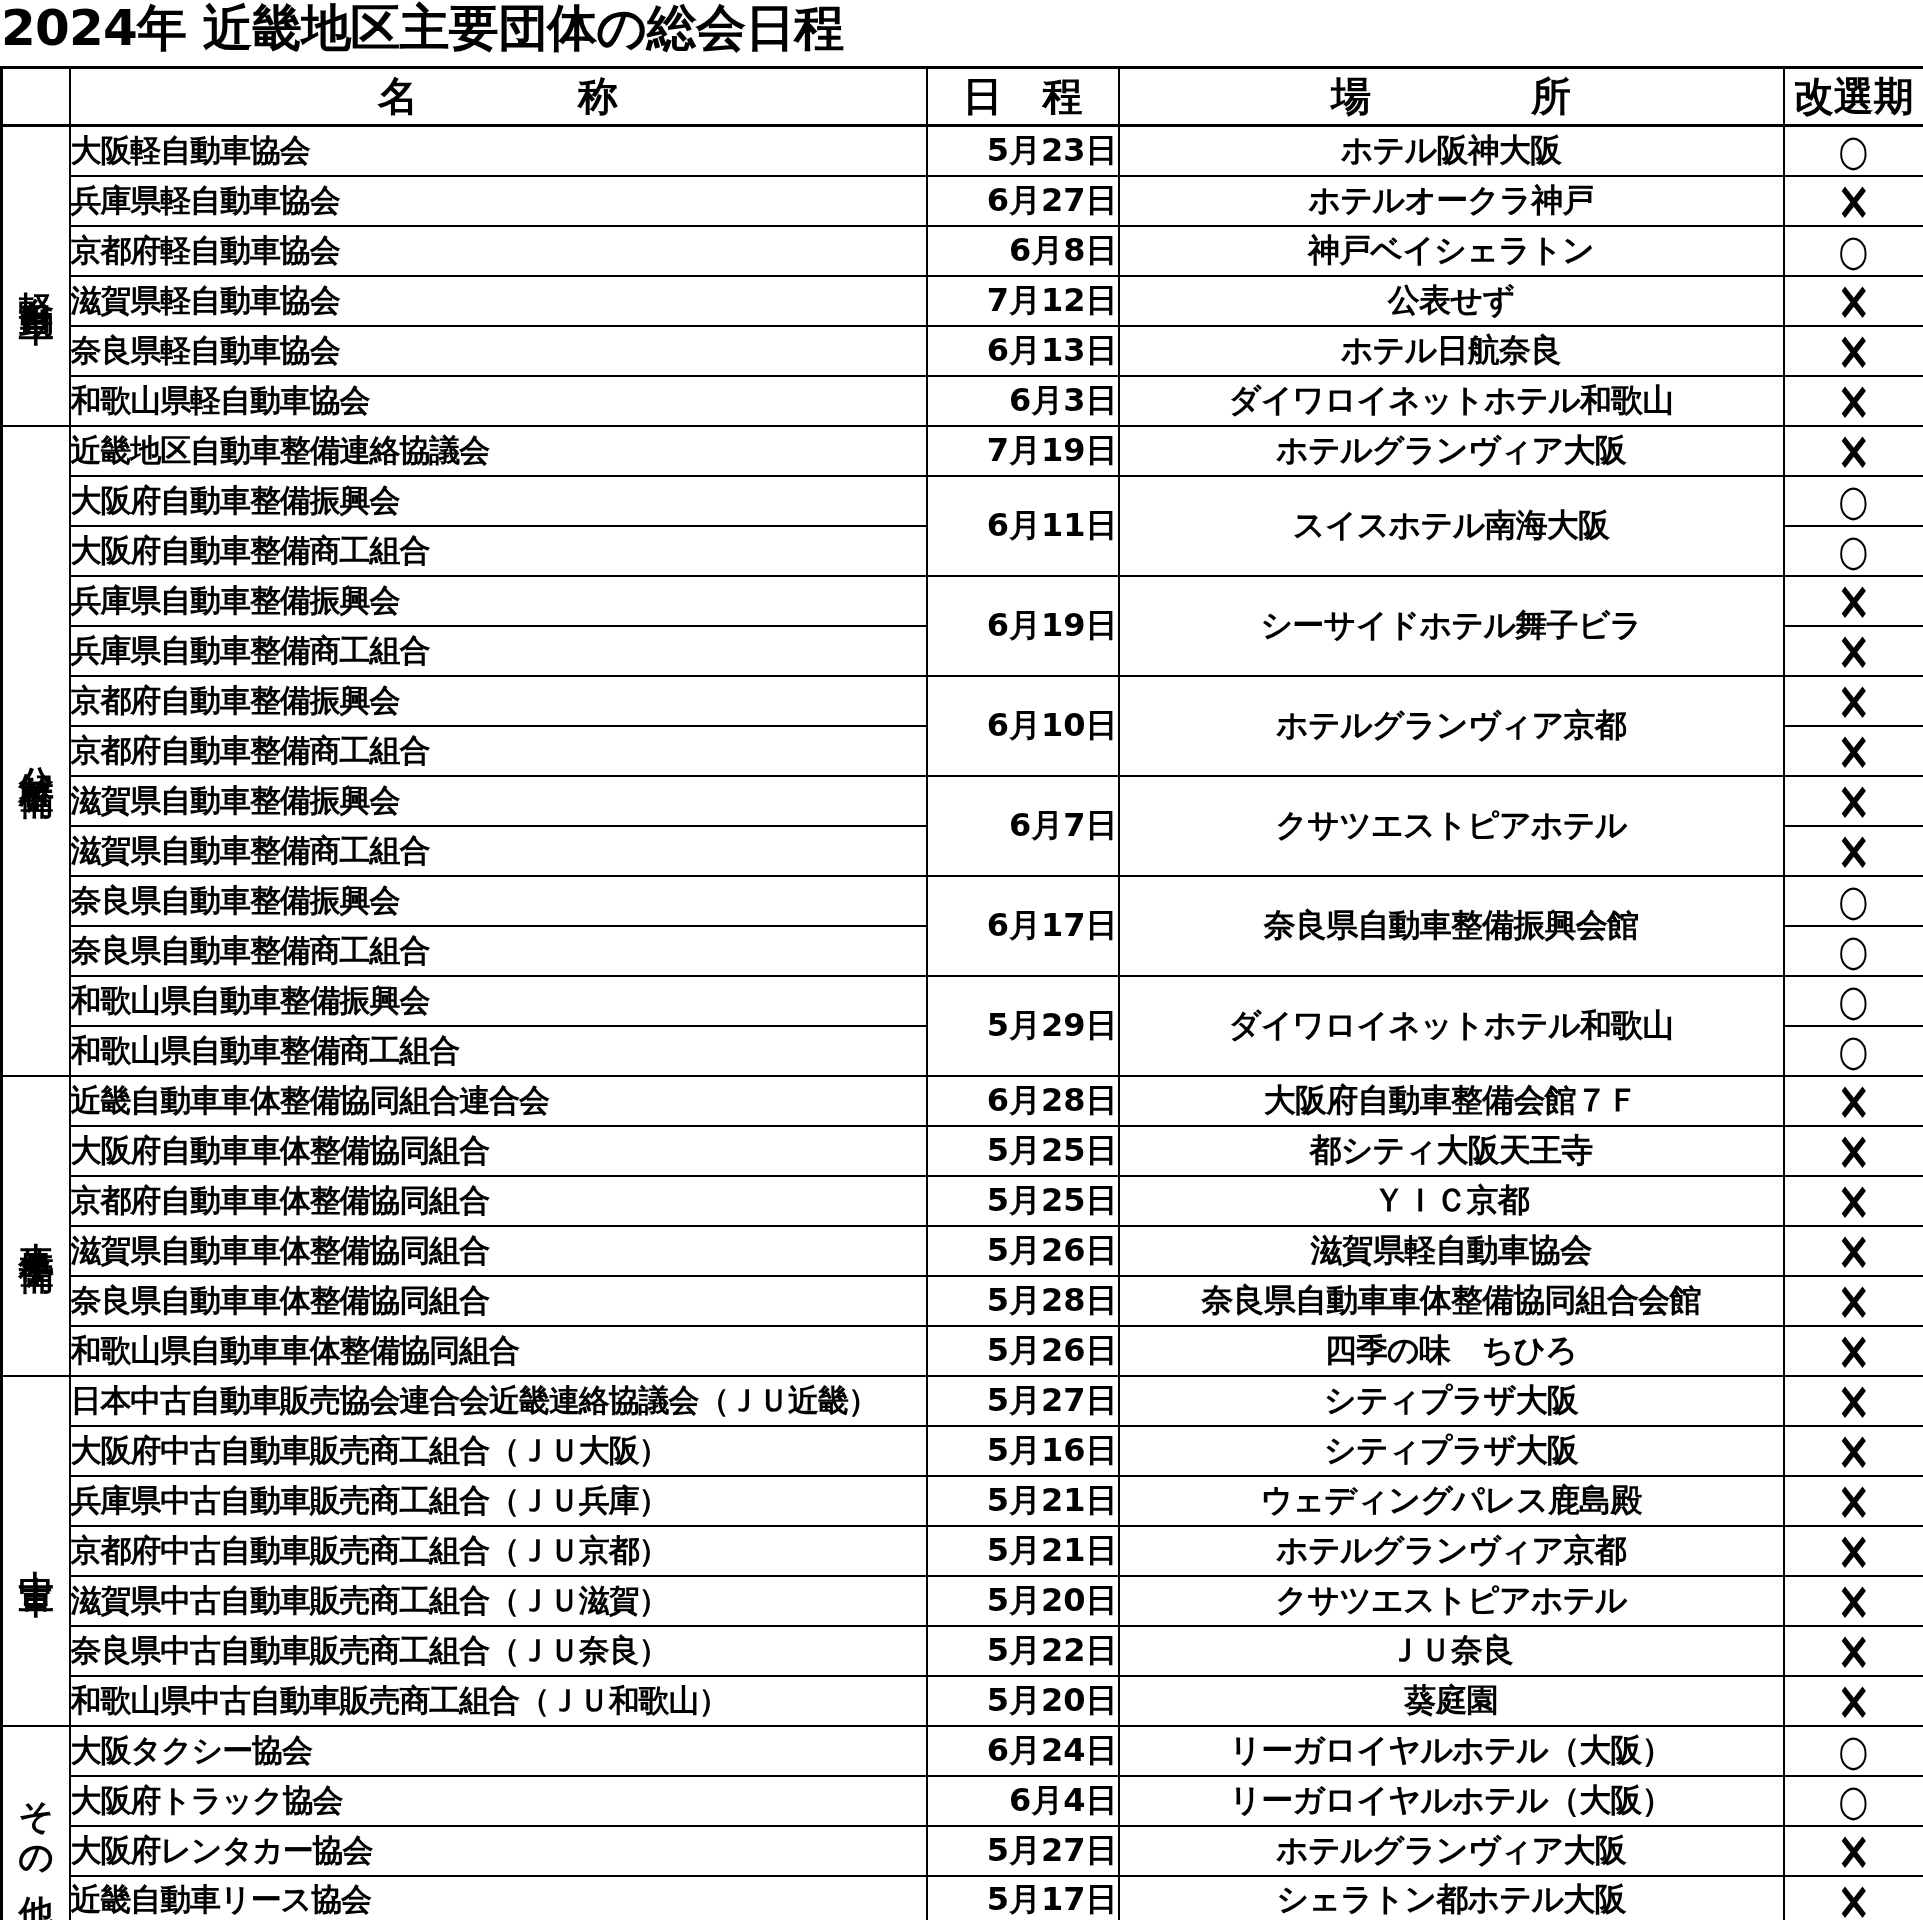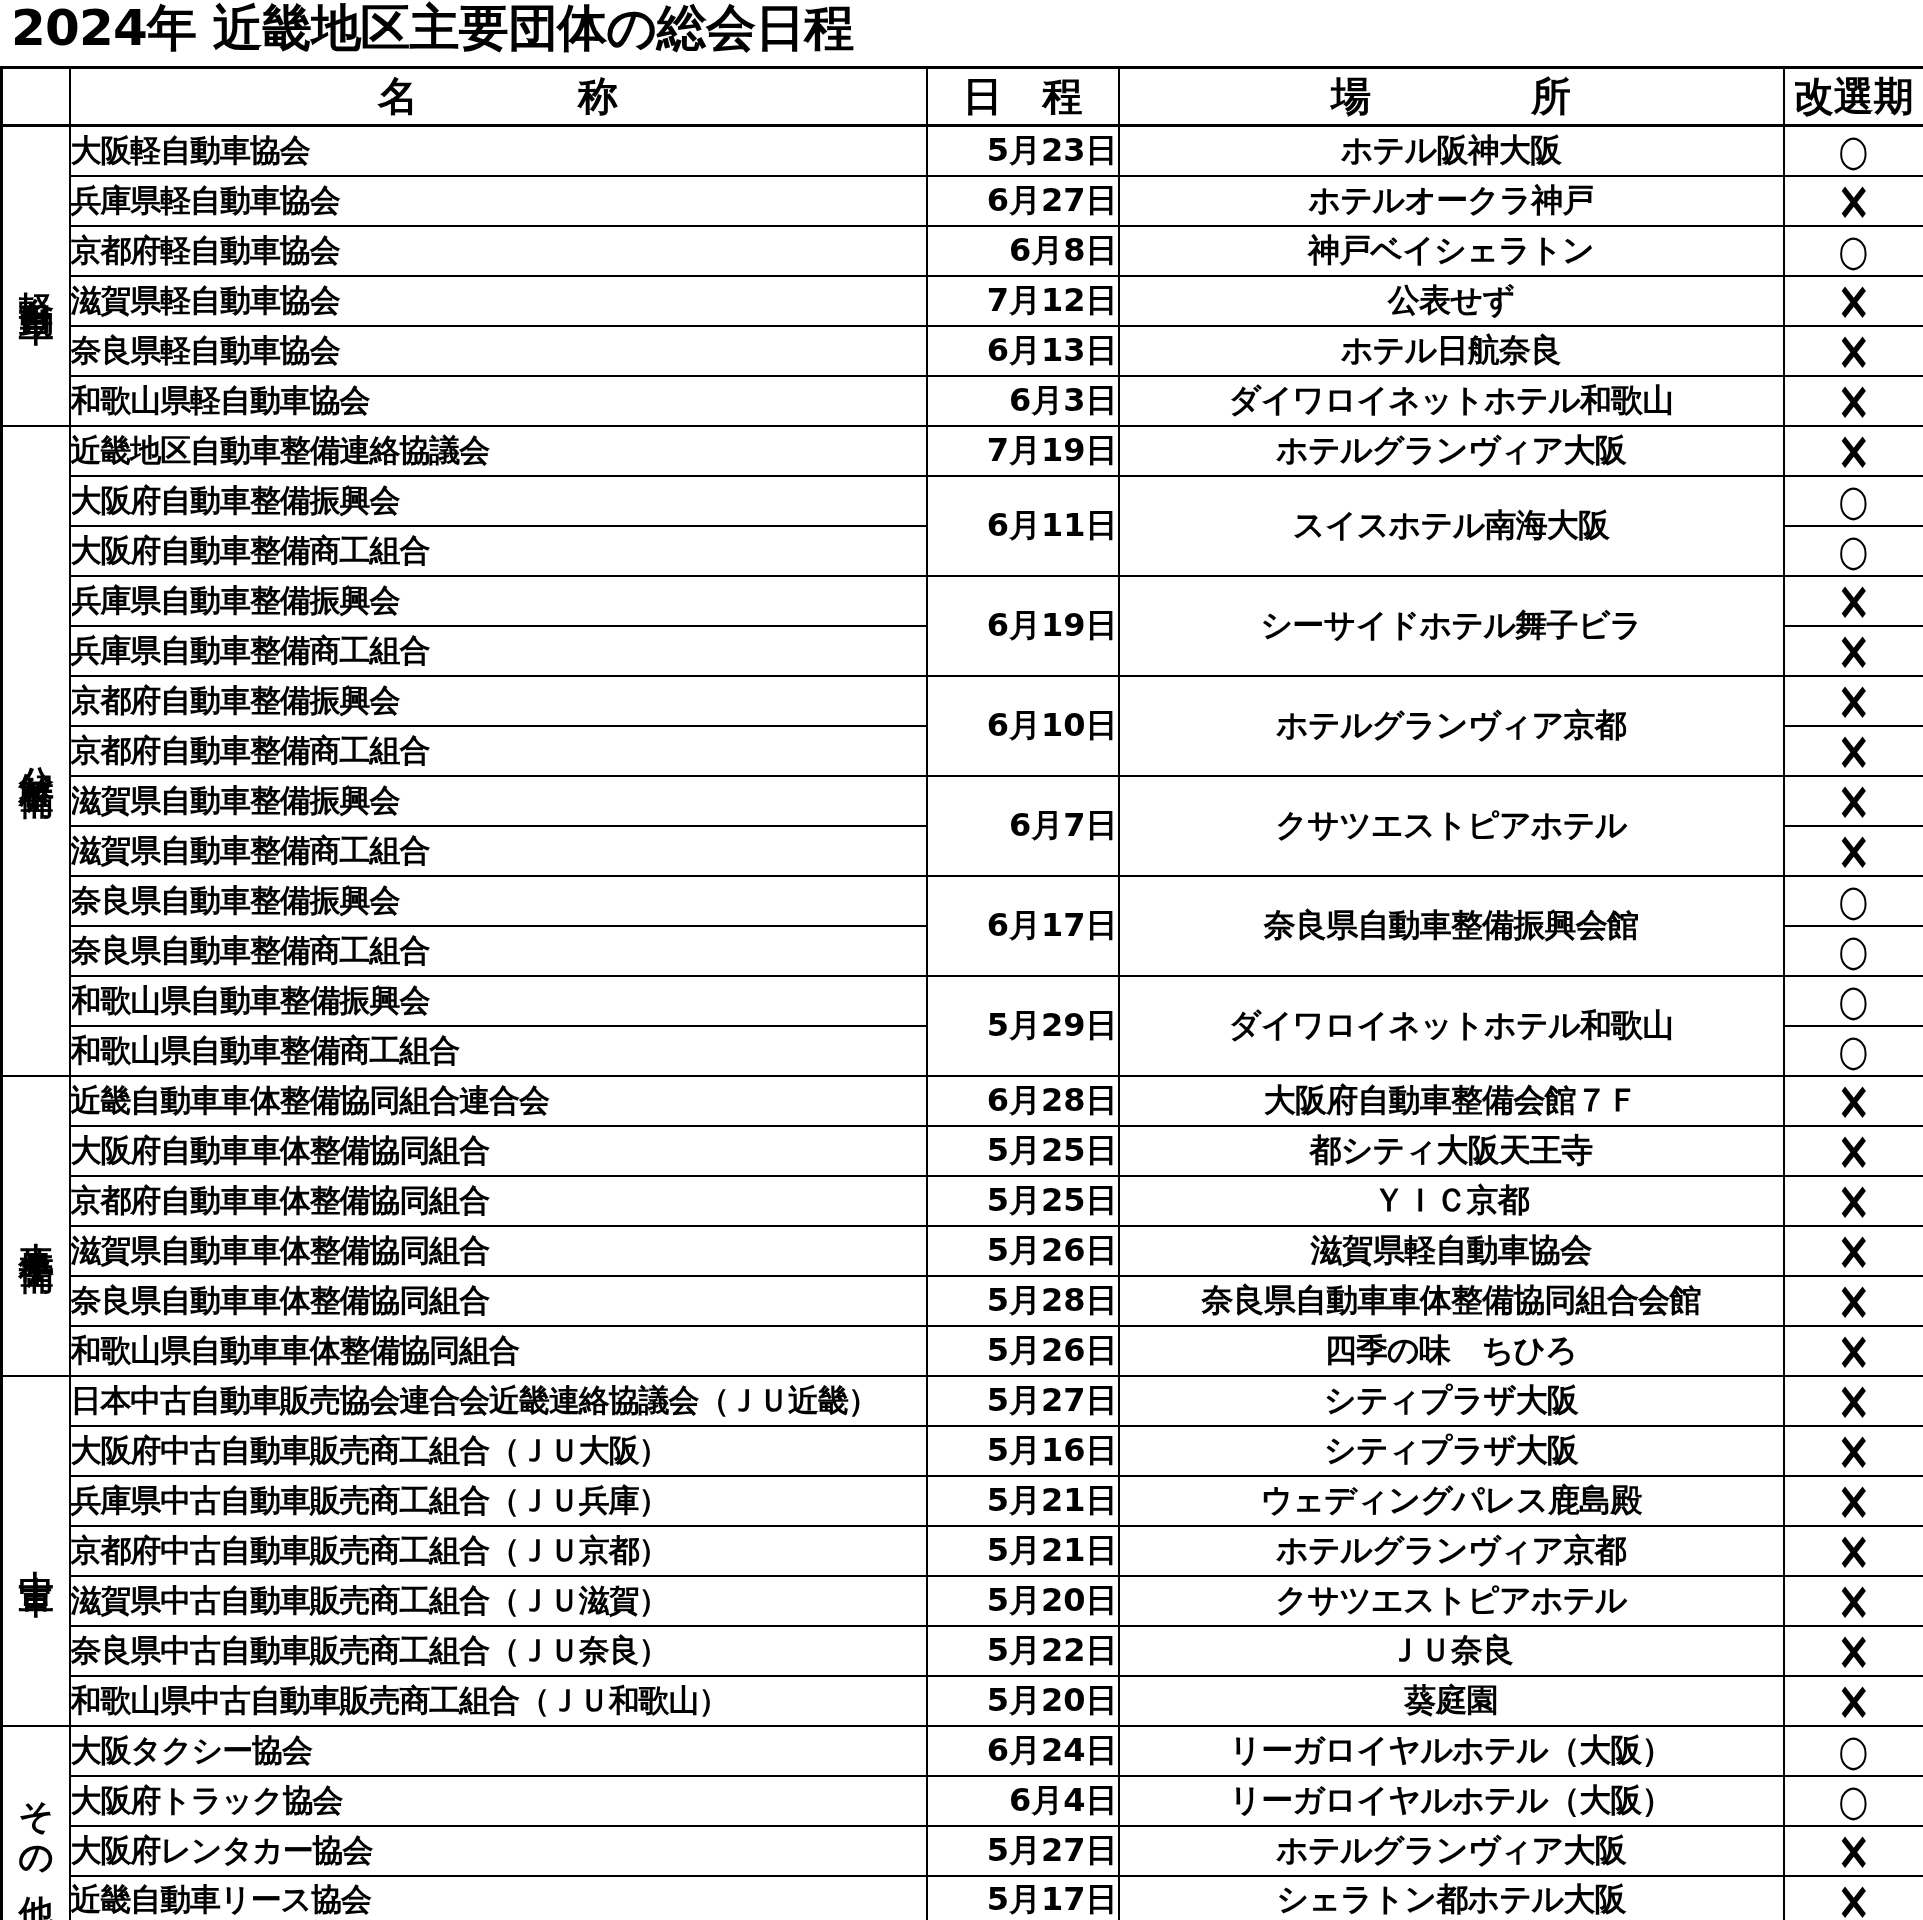--- a/index.html
+++ b/index.html
@@ -8,21 +8,21 @@
     font-family:"DejaVu Sans",sans-serif;
     color:#000;
     -webkit-font-smoothing:antialiased;
   }
   .page-title{
     height:66px;
     font-size:50px;
     font-weight:900;
     letter-spacing:-0.8px;
     line-height:1.15;
-    padding-left:11px;
+    padding-left:1px;
     white-space:nowrap;
   }
   table.schedule{
     border-collapse:collapse;
     table-layout:fixed;
     width:1924px;
     height:1853px;
   }
   table.schedule td,
   table.schedule th{
@@ -71,21 +71,21 @@
     padding-left:33px;
     white-space:nowrap;
     text-align:center;
   }
   td.mark{
     text-align:center;
     font-size:33px;
   }
   
   td.inner-top{border-top-width:1.5px;}
-  td.inner-bottom{border-bottom-width:1.5px;border-radius:6px;}
+  td.inner-bottom{border-bottom-width:1.5px;}
   
   td.section-top{border-top-width:3px;}
   .sym{display:inline-block;transform-origin:center;}
   .sym-circle{transform:scale(1.05,1.3);}
   .sym-x{transform:scale(1.25,1.6);}
 </style>
 </head>
 <body>
 
 <div class="page-title">2024年 近畿地区主要団体の総会日程</div>

